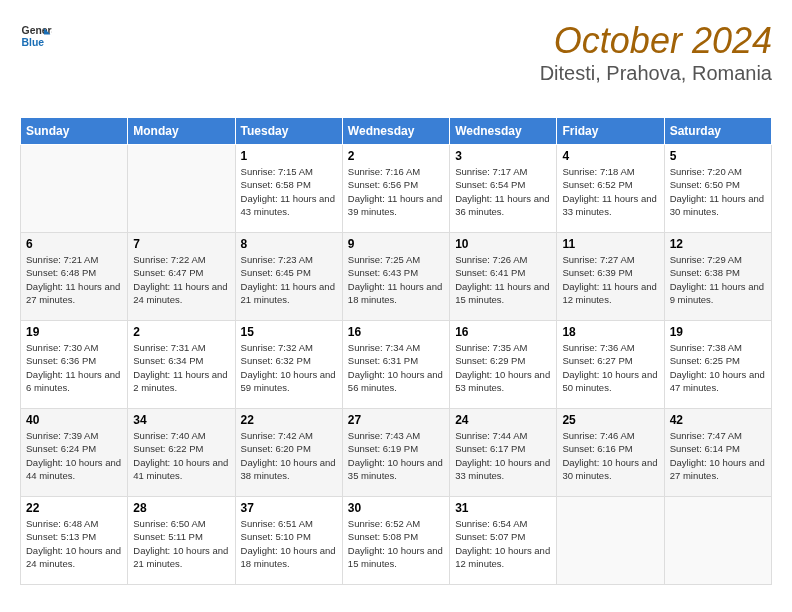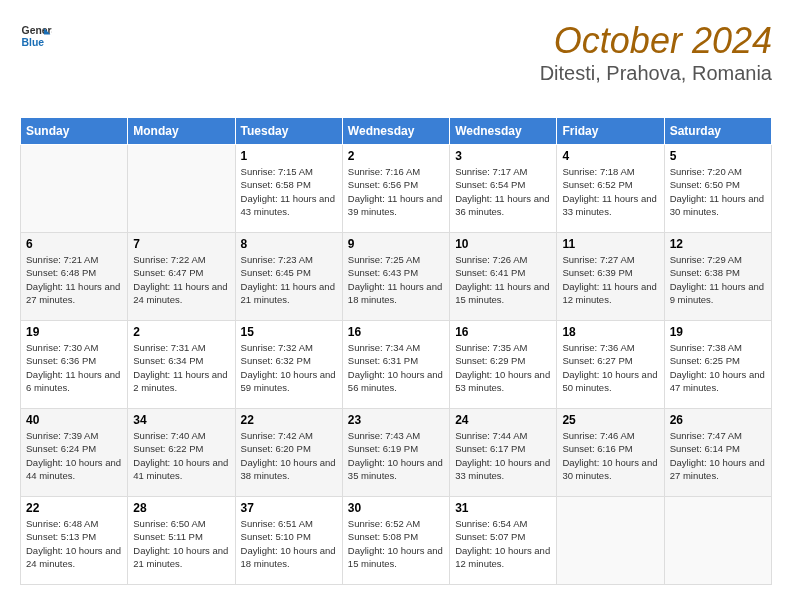--- a/index.html
+++ b/index.html
@@ -205,33 +205,33 @@
         </td>
         <td class="day-cell">
           <div class="day-num">34</div>
         <div class="cell-info">Sunrise: 7:40 AM<br>Sunset: 6:22 PM<br>Daylight: 10 hours and 41 minutes.</div>
         </td>
         <td class="day-cell">
           <div class="day-num">22</div>
         <div class="cell-info">Sunrise: 7:42 AM<br>Sunset: 6:20 PM<br>Daylight: 10 hours and 38 minutes.</div>
         </td>
         <td class="day-cell">
-          <div class="day-num">23</div>
+          <div class="day-num">27</div>
         <div class="cell-info">Sunrise: 7:43 AM<br>Sunset: 6:19 PM<br>Daylight: 10 hours and 35 minutes.</div>
         </td>
         <td class="day-cell">
           <div class="day-num">24</div>
         <div class="cell-info">Sunrise: 7:44 AM<br>Sunset: 6:17 PM<br>Daylight: 10 hours and 33 minutes.</div>
         </td>
         <td class="day-cell">
           <div class="day-num">25</div>
         <div class="cell-info">Sunrise: 7:46 AM<br>Sunset: 6:16 PM<br>Daylight: 10 hours and 30 minutes.</div>
         </td>
         <td class="day-cell">
-          <div class="day-num">26</div>
+          <div class="day-num">42</div>
         <div class="cell-info">Sunrise: 7:47 AM<br>Sunset: 6:14 PM<br>Daylight: 10 hours and 27 minutes.</div>
         </td>
       </tr>
       <tr class="row-odd">
         <td class="day-cell">
           <div class="day-num">22</div>
         <div class="cell-info">Sunrise: 6:48 AM<br>Sunset: 5:13 PM<br>Daylight: 10 hours and 24 minutes.</div>
         </td>
         <td class="day-cell">
           <div class="day-num">28</div>

